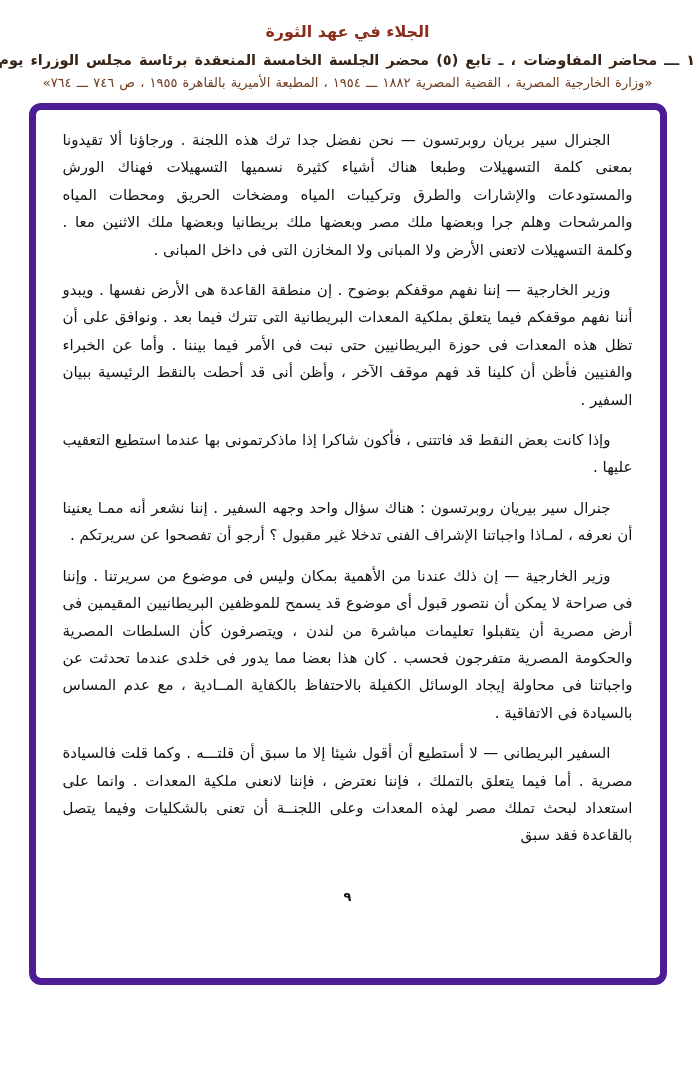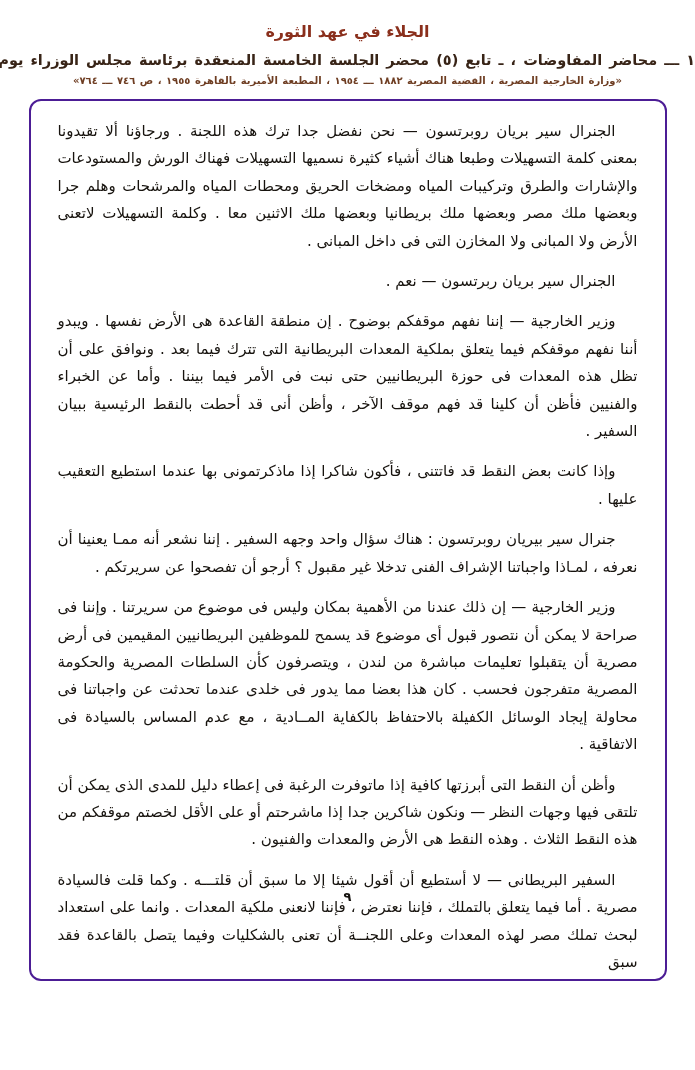--- a/index.html
+++ b/index.html
@@ -30,31 +30,31 @@
   .doc-subtitle {
     margin-top: 11px;
     font-size: 14.5px;
     font-weight: bold;
     color: #382417;
     word-spacing: 2px;
     white-space: nowrap;
   }
   .doc-refline {
     margin-top: 7px;
-    font-size: 10px;
-    font-weight: bold;
+    font-size: 13px;
+    font-weight: normal;
     color: #6e3d22;
     word-spacing: 1px;
   }
   .content-frame {
     box-sizing: border-box;
     width: 638px;
     height: 882px;
     margin: 13px auto 0 auto;
-    border: 2px solid #4c1d95;
+    border: 7px solid #4c1d95;
     border-radius: 12px;
     padding: 17px 27px 10px 27px;
     overflow: hidden;
     background: #ffffff;
   }
   .doc-body {
     direction: rtl;
     text-align: justify;
     font-size: 15px;
     line-height: 27.4px;
@@ -82,25 +82,23 @@
 
   <div class="page-header">
     <div class="doc-title">الجلاء في عهد الثورة</div>
     <div class="doc-subtitle">١ ـــ محاضر المفاوضات ، ـ تابع (٥) محضر الجلسة الخامسة المنعقدة برئاسة مجلس الوزراء يوم ٥ مايو ١٩٥٣</div>
     <div class="doc-refline">«وزارة الخارجية المصرية ، القضية المصرية ١٨٨٢ ـــ ١٩٥٤ ، المطبعة الأميرية بالقاهرة ١٩٥٥ ، ص ٧٤٦ ـــ ٧٦٤»</div>
   </div>
 
   <div class="content-frame">
     <div class="doc-body">
         <p class="para">الجنرال سير بريان روبرتسون — نحن نفضل جدا ترك هذه اللجنة . ورجاؤنا ألا تقيدونا بمعنى كلمة التسهيلات وطبعا هناك أشياء كثيرة نسميها التسهيلات فهناك الورش والمستودعات والإشارات والطرق وتركيبات المياه ومضخات الحريق ومحطات المياه والمرشحات وهلم جرا وبعضها ملك مصر وبعضها ملك بريطانيا وبعضها ملك الاثنين معا . وكلمة التسهيلات لاتعنى الأرض ولا المبانى ولا المخازن التى فى داخل المبانى .</p>
-        <p class="para">الجنرال سير بريان ربرتسون — نعم .</p>
         <p class="para">وزير الخارجية — إننا نفهم موقفكم بوضوح . إن منطقة القاعدة هى الأرض نفسها . ويبدو أننا نفهم موقفكم فيما يتعلق بملكية المعدات البريطانية التى تترك فيما بعد . ونوافق على أن تظل هذه المعدات فى حوزة البريطانيين حتى نبت فى الأمر فيما بيننا . وأما عن الخبراء والفنيين فأظن أن كلينا قد فهم موقف الآخر ، وأظن أنى قد أحطت بالنقط الرئيسية ببيان السفير .</p>
         <p class="para">وإذا كانت بعض النقط قد فاتتنى ، فأكون شاكرا إذا ماذكرتمونى بها عندما استطيع التعقيب عليها .</p>
         <p class="para">جنرال سير بيريان روبرتسون : هناك سؤال واحد وجهه السفير . إننا نشعر أنه ممـا يعنينا أن نعرفه ، لمـاذا واجباتنا الإشراف الفنى تدخلا غير مقبول ؟ أرجو أن تفصحوا عن سريرتكم .</p>
         <p class="para">وزير الخارجية — إن ذلك عندنا من الأهمية بمكان وليس فى موضوع من سريرتنا . وإننا فى صراحة لا يمكن أن نتصور قبول أى موضوع قد يسمح للموظفين البريطانيين المقيمين فى أرض مصرية أن يتقبلوا تعليمات مباشرة من لندن ، ويتصرفون كأن السلطات المصرية والحكومة المصرية متفرجون فحسب . كان هذا بعضا مما يدور فى خلدى عندما تحدثت عن واجباتنا فى محاولة إيجاد الوسائل الكفيلة بالاحتفاظ بالكفاية المــادية ، مع عدم المساس بالسيادة فى الاتفاقية .</p>
-        <p class="para">وأظن أن النقط التى أبرزتها كافية إذا ماتوفرت الرغبة فى إعطاء دليل للمدى الذى يمكن أن تلتقى فيها وجهات النظر — ونكون شاكرين جدا إذا ماشرحتم أو على الأقل لخصتم موقفكم من هذه النقط الثلاث . وهذه النقط هى الأرض والمعدات والفنيون .</p>
         <p class="para">السفير البريطانى — لا أستطيع أن أقول شيئا إلا ما سبق أن قلتـــه . وكما قلت فالسيادة مصرية . أما فيما يتعلق بالتملك ، فإننا نعترض ، فإننا لانعنى ملكية المعدات . وانما على استعداد لبحث تملك مصر لهذه المعدات وعلى اللجنــة أن تعنى بالشكليات وفيما يتصل بالقاعدة فقد سبق</p>
       </div>
   </div>
 
   <div class="page-number">٩</div>
 
 </div>
 
 </body></html>

